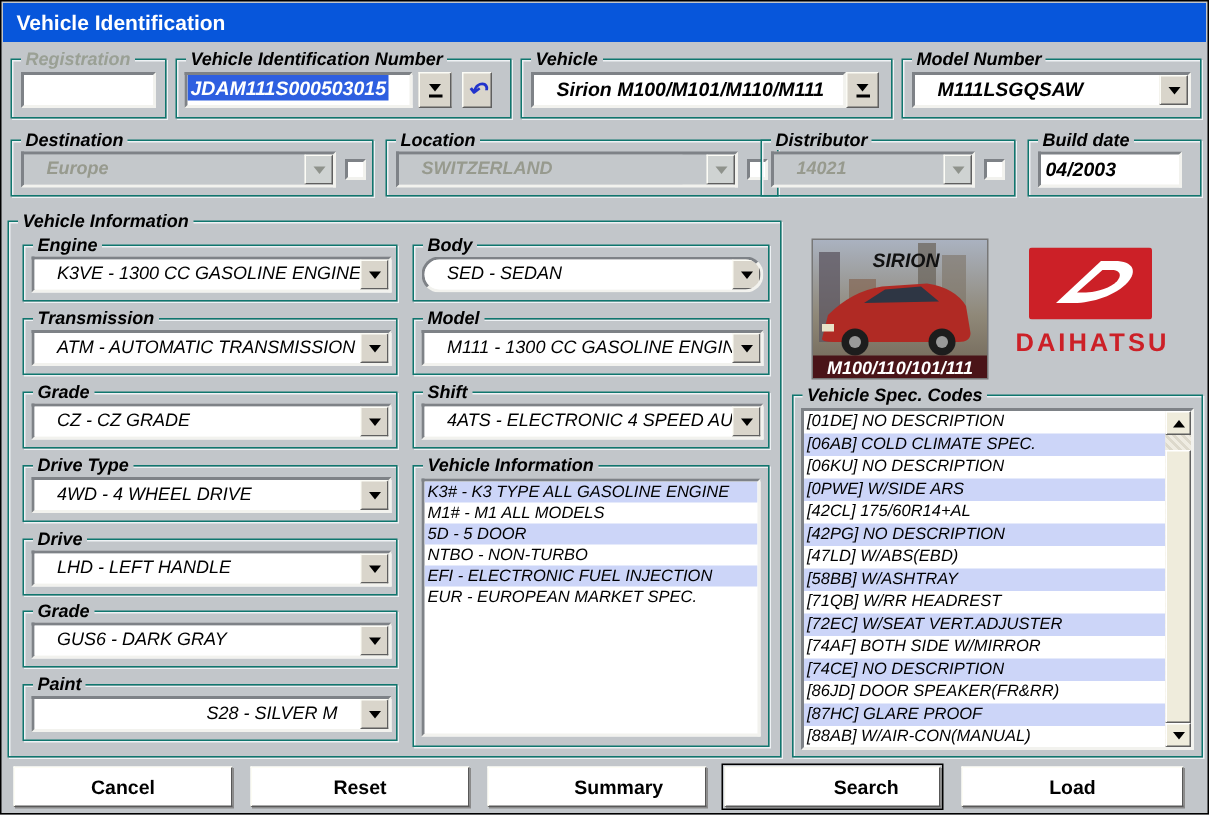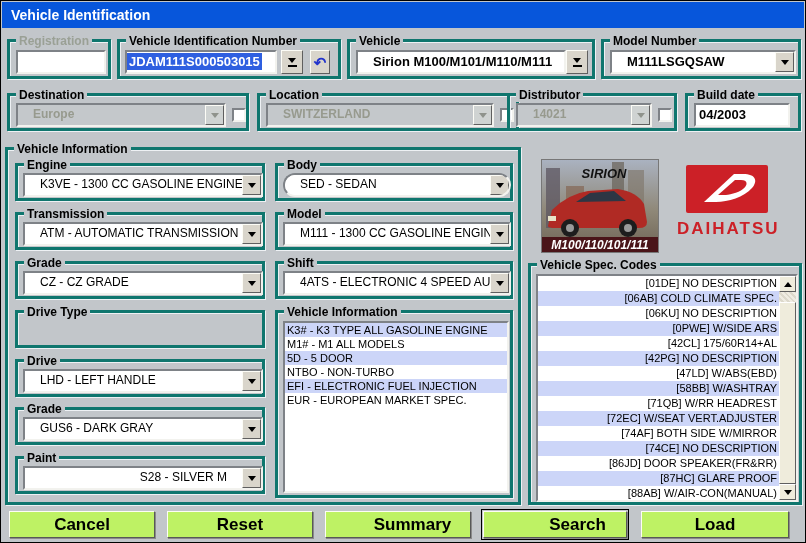--- a/index.html
+++ b/index.html
@@ -8,22 +8,23 @@
     position:relative;width:806px;height:543px;
     background:#c2c6ca;border:1px solid #000;
     font-family:"Liberation Sans",sans-serif;overflow:hidden;
   }
   .titlebar{
     position:absolute;left:1px;top:1px;right:1px;height:26px;
     background:#0756db;color:#fff;font-weight:bold;font-size:14px;
     line-height:26px;padding-left:9px;
   }
   .group{
-    position:absolute;border:3px solid #0f766e;
+    position:absolute;border:1px solid #0f766e;
     box-shadow:1px 1px 0 #eef1f4, inset 1px 1px 0 #eef1f4;
+    font-style:italic;
   }
   .glabel{
     position:absolute;top:-8px;left:6px;background:#c2c6ca;
     padding:0 3px;font-weight:bold;font-size:12px;color:#000;white-space:nowrap;
   }
   .glabel.dis{color:#9aa095;}
   .sunken{
     background:#fff;
     border-top:2px solid #7e8287;border-left:2px solid #7e8287;
     border-bottom:2px solid #f2f2ee;border-right:2px solid #f2f2ee;
@@ -57,37 +58,37 @@
   .checkbox{
     position:absolute;width:14px;height:14px;background:#fff;
     border-top:2px solid #7e8287;border-left:2px solid #7e8287;
     border-bottom:2px solid #f2f2ee;border-right:2px solid #f2f2ee;
   }
   .listbox{position:absolute;background:#fff;
     border-top:2px solid #7e8287;border-left:2px solid #7e8287;
     border-bottom:2px solid #f2f2ee;border-right:2px solid #f2f2ee;overflow:hidden;}
   .vrows .lrow{height:14px;line-height:14px;font-size:11px;padding:0 2px;white-space:nowrap;overflow:hidden;color:#000;}
   .vrows .lrow:nth-child(odd){background:#ccd5f8;}
-  .srows{position:absolute;left:0;top:0;right:17px;bottom:0;text-align:right;}
+  .srows{position:absolute;left:0;top:0;right:17px;bottom:0;}
   .srows .lrow{height:15px;line-height:15px;font-size:11px;padding:0 2px;white-space:nowrap;overflow:hidden;color:#000;}
   .srows .lrow:nth-child(even){background:#ccd5f8;}
   .scrollbar{position:absolute;top:0;right:0;width:17px;bottom:0;background:#e8e4d8 repeating-linear-gradient(45deg,#efece2 0 2px,#ddd9cc 2px 4px);}
   .sbtn{position:absolute;left:0;width:17px;height:16px;background:#efecdc;
     border-top:1px solid #fff;border-left:1px solid #fff;border-bottom:1px solid #5f5f5f;border-right:1px solid #5f5f5f;
     display:flex;align-items:center;justify-content:center;}
   .tri-up{width:0;height:0;border-left:4px solid transparent;border-right:4px solid transparent;border-bottom:5px solid #000;}
   .tri-dn{width:0;height:0;border-left:4px solid transparent;border-right:4px solid transparent;border-top:5px solid #000;}
   .sthumb{position:absolute;left:0;width:17px;background:#efecdc;
     border-top:1px solid #fff;border-left:1px solid #fff;border-bottom:1px solid #5f5f5f;border-right:1px solid #5f5f5f;}
   .btn{
-    position:absolute;height:27px;background:#bef264;
+    position:absolute;height:27px;background:#ffffff;
     border-top:1px solid #fdfdf5;border-left:1px solid #fdfdf5;
     border-bottom:1px solid #585858;border-right:1px solid #585858;
     box-shadow:1px 1px 0 #8a8a8a;
-    font-weight:bold;font-size:17px;color:#000;text-align:center;line-height:25px;cursor:default;
+    font-weight:bold;font-size:13px;color:#000;text-align:center;line-height:25px;cursor:default;
     font-family:"Liberation Sans",sans-serif;
   }
   .btn.focused{outline:1px solid #000;outline-offset:1px;padding-left:45px;}
   .brandtxt{color:#cc2027;font-weight:bold;font-size:17px;letter-spacing:2px;text-align:center;}
   .carimg{position:absolute;border:1px solid #777;}
 </style>
 </head>
 <body>
 
 <div class="window">
@@ -207,20 +208,26 @@
     <div class="combo sunken" style="left:5px;top:7px;width:240px;height:24px;">
       <span class="ctext">CZ - CZ GRADE</span>
       <span class="cbtn">
           <i class="arr"></i>
         </span>
     </div>
   </div>
 
   <div class="group" style="left:14px;top:309px;width:250px;height:38px;">
     <span class="glabel">Drive Type</span>
+    <div class="combo sunken" style="left:5px;top:7px;width:240px;height:24px;">
+      <span class="ctext">4WD - 4 WHEEL DRIVE</span>
+      <span class="cbtn">
+          <i class="arr"></i>
+        </span>
+    </div>
   </div>
 
   <div class="group" style="left:14px;top:358px;width:250px;height:38px;">
     <span class="glabel">Drive</span>
     <div class="combo sunken" style="left:5px;top:7px;width:240px;height:24px;">
       <span class="ctext">LHD - LEFT HANDLE</span>
       <span class="cbtn">
           <i class="arr"></i>
         </span>
     </div>

